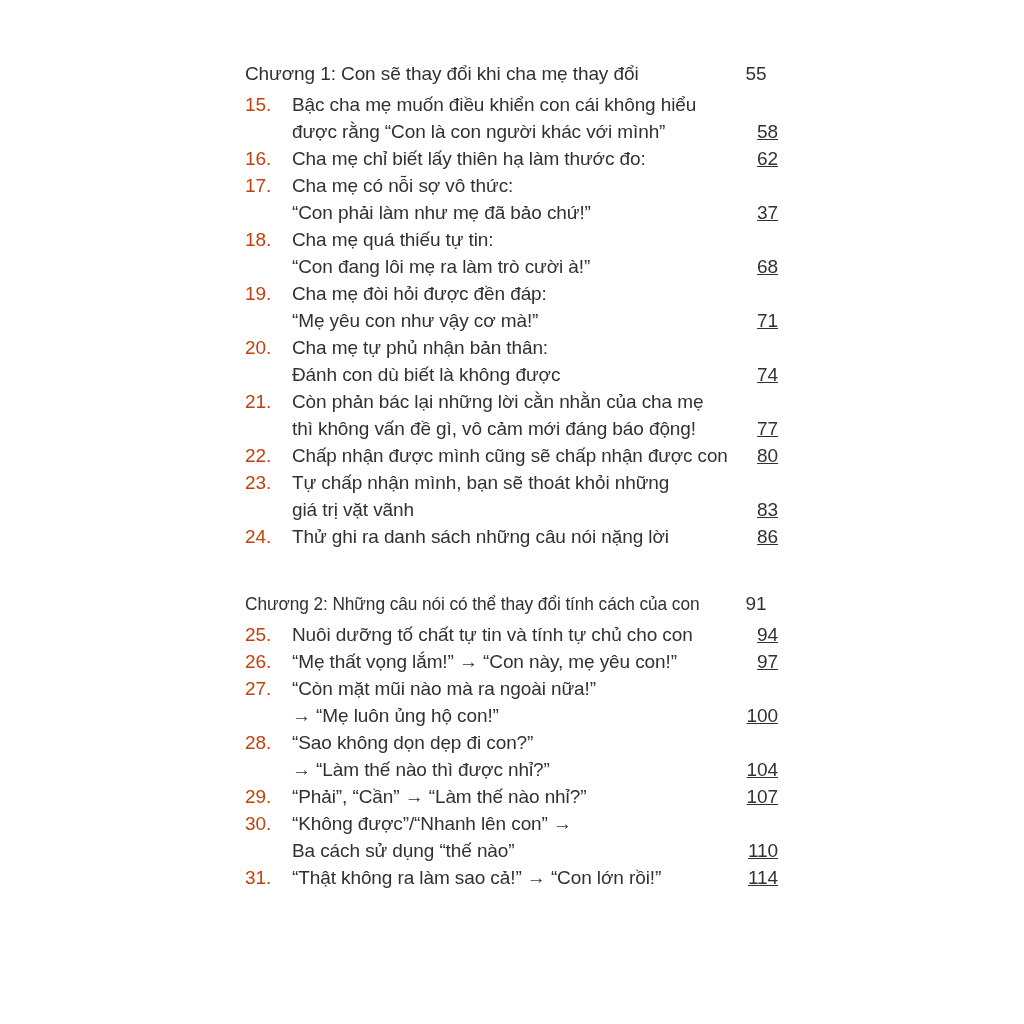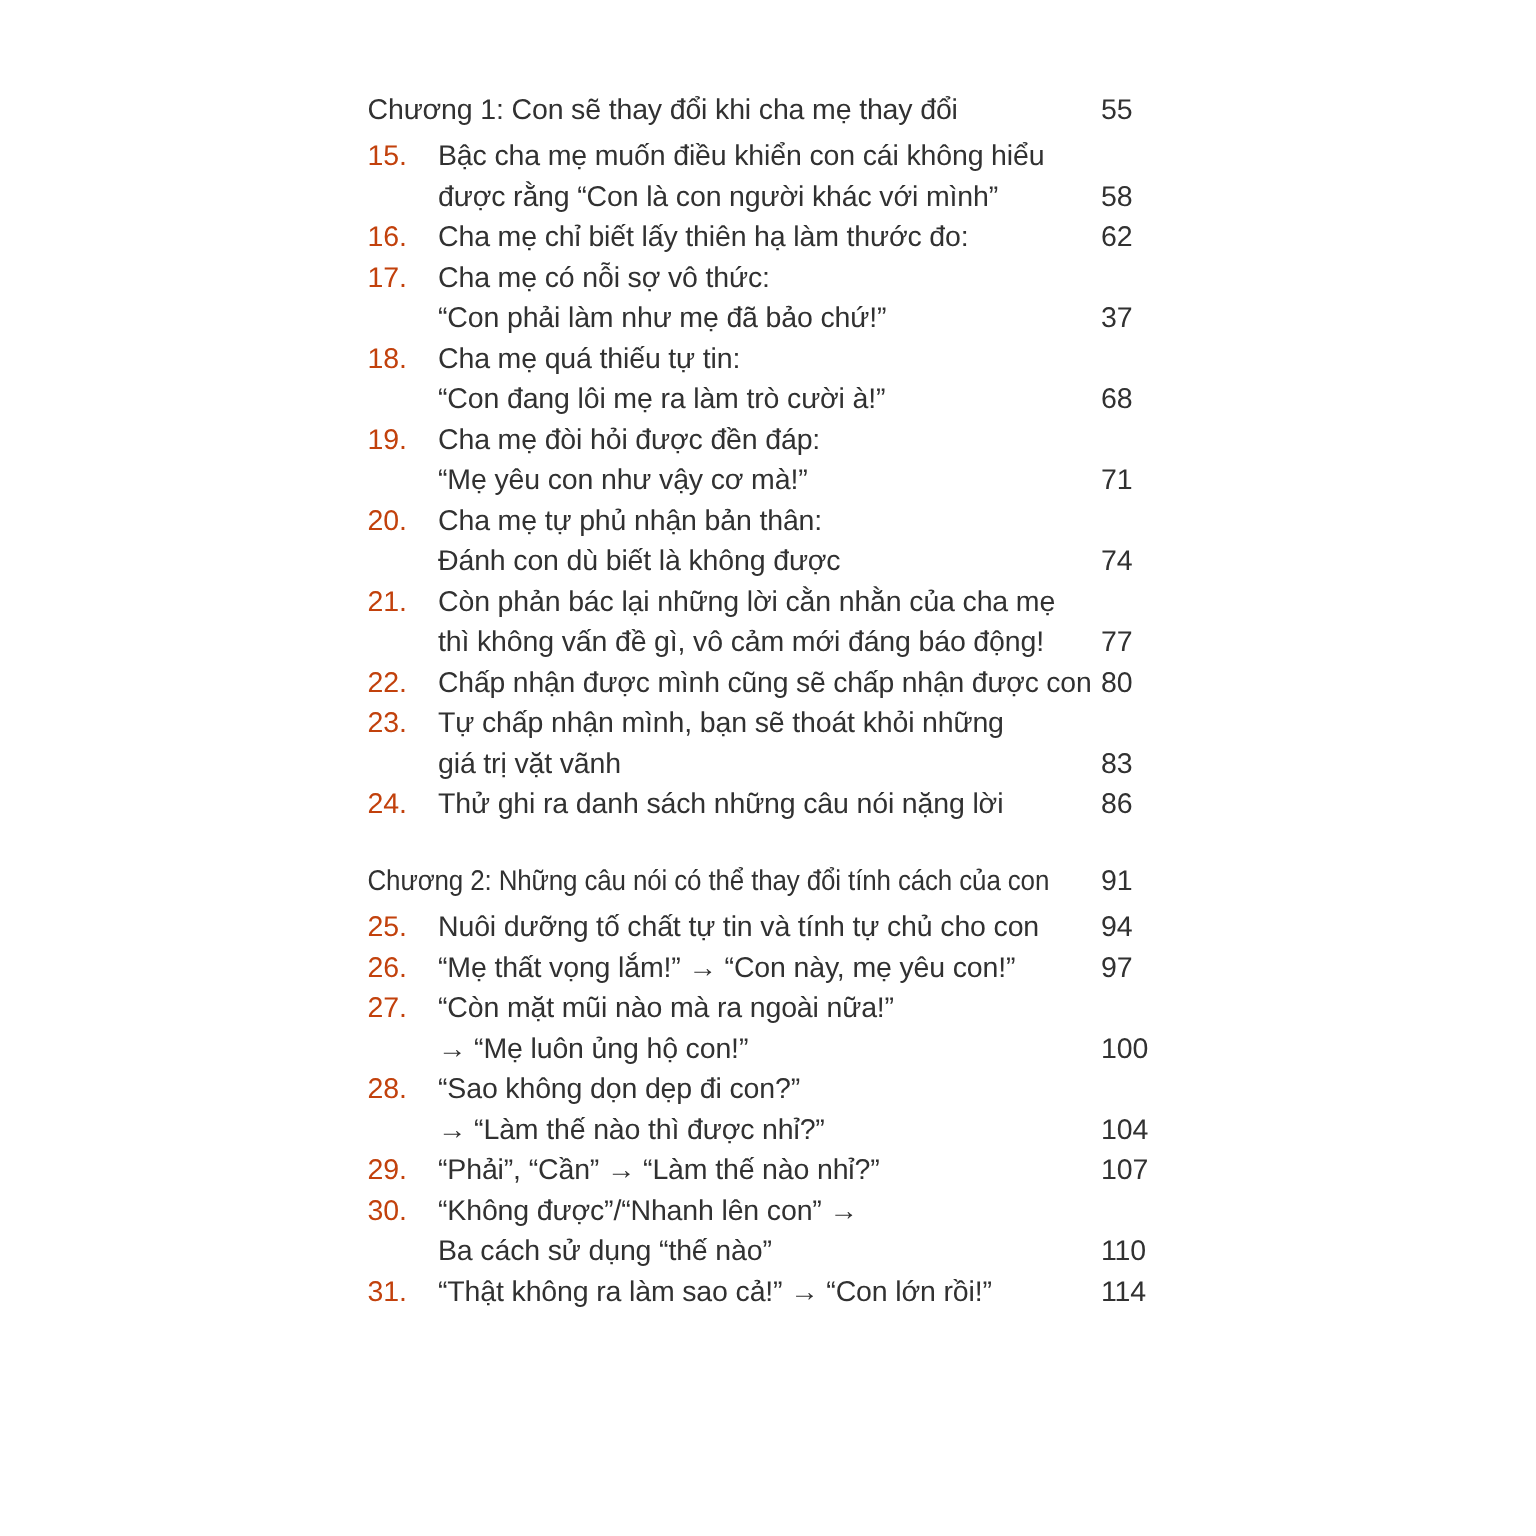--- a/index.html
+++ b/index.html
@@ -18,56 +18,57 @@
     position: absolute;
     left: 245px;
     top: 60px;
     width: 533px;
     font-size: 19px;
     line-height: 27px;
     color: #313131;
     letter-spacing: -0.1px;
   }
   .toc-section + .toc-section {
-    margin-top: 24px;
+    margin-top: 40px;
   }
   .section-heading {
     display: flex;
     font-weight: 400;
     margin-bottom: 4px;
   }
   .heading-text {
     flex: 1 1 auto;
     min-width: 0;
     white-space: nowrap;
   }
   .heading-page {
     flex: 0 0 44px;
-    text-align: left;
+    text-align: center;
     align-self: flex-end;
   }
   .toc-entry {
     display: flex;
   }
   .entry-num {
     flex: 0 0 47px;
     color: #c2410c;
   }
   .entry-text {
     flex: 1 1 auto;
     min-width: 0;
     padding-right: 6px;
   }
   .entry-line {
     white-space: nowrap;
   }
   .entry-page {
     flex: 0 0 44px;
-    text-align: left;
+    text-align: right;
     align-self: flex-end;
+    text-decoration: underline;
   }
   .fit-x {
     display: block;
     transform-origin: 0 50%;
   }
 </style>
 </head>
 <body>
 
 <div class="toc" id="toc-root">

